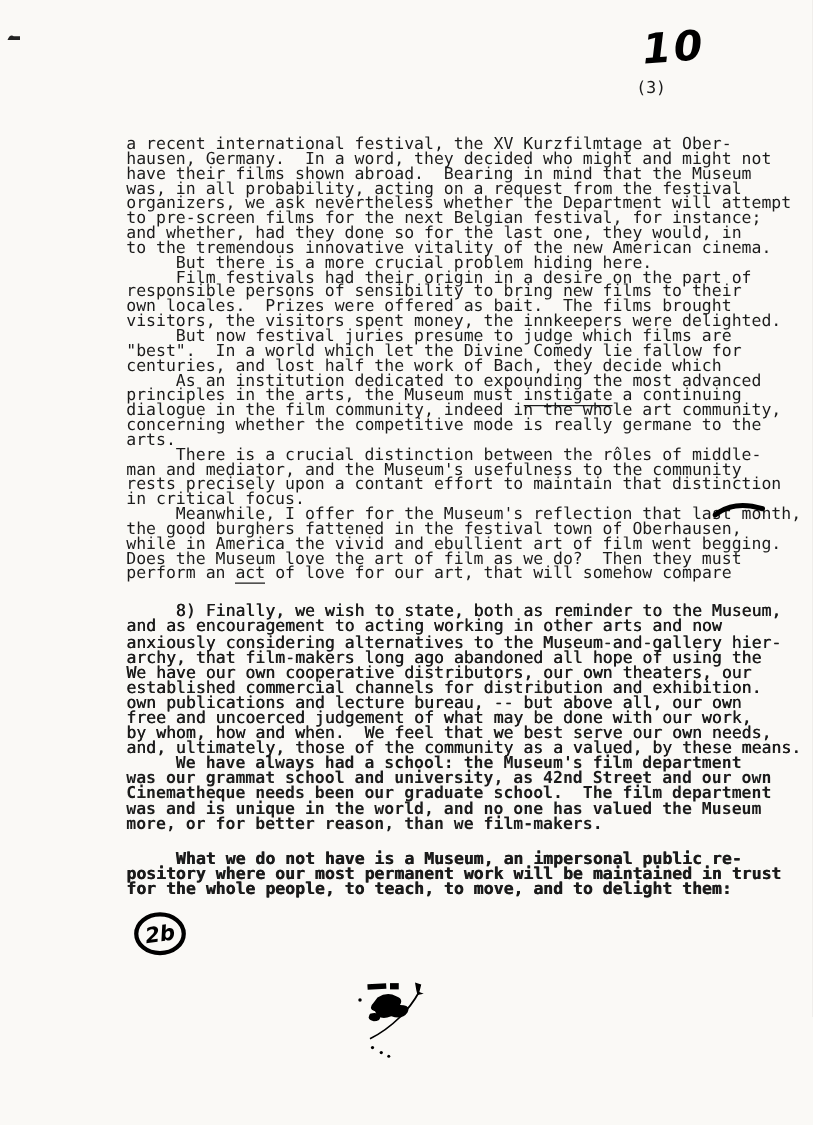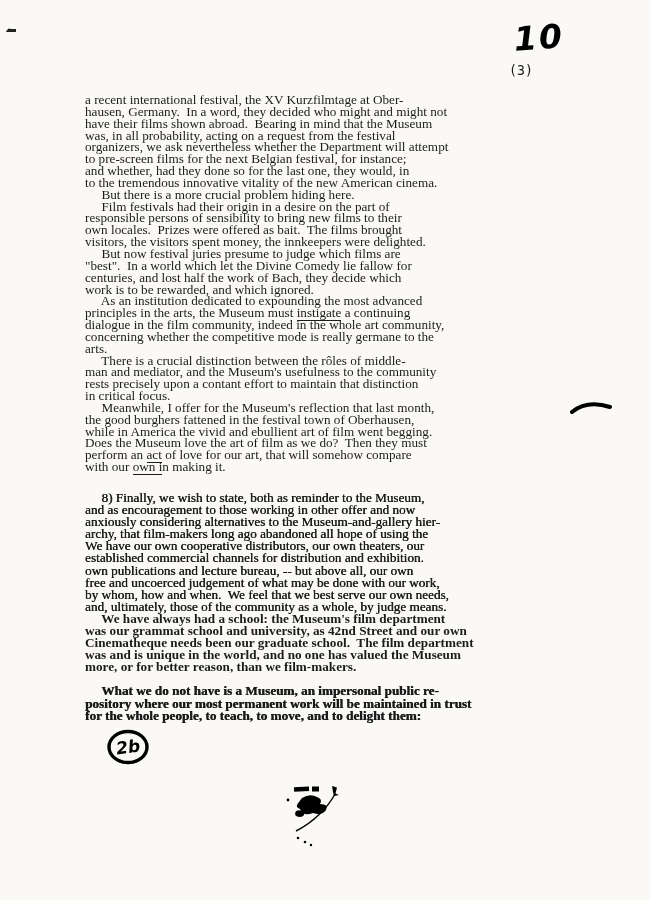--- a/index.html
+++ b/index.html
@@ -2,21 +2,21 @@
 <html><head>
 <meta charset="utf-8">
 <style>
   html,body{margin:0;padding:0;background:#e8e6e1;}
   .page{
     position:relative;width:650px;height:900px;margin:0 auto;
     background:#faf9f6;overflow:hidden;
     font-family:"DejaVu Sans Mono",monospace;color:#1b1b1b;
   }
   .text-body{position:absolute;left:85px;top:94px;width:560px;}
-  .block{margin:0;font-family:Liberation Serif, serif;}
+  .block{margin:16px;}
   .block:nth-child(2){margin-top:19px;}
   .block:nth-child(3){margin-top:12px;}
   .line{white-space:pre;font-size:13.2px;line-height:11.85px;height:11.85px;}
   .block:nth-child(2) .line,.block:nth-child(3) .line{line-height:12.1px;height:12.1px;}
   .ws{text-shadow:0.35px 0 0 currentColor;}
   .wb{font-weight:bold;}
   .wB{font-weight:bold;text-shadow:0.4px 0 0 currentColor;}
   .ul{border-bottom:1.7px solid currentColor;}
   .hand-num{
     position:absolute;left:514px;top:18px;color:#000;
@@ -50,48 +50,46 @@
         <div class="line wn">and whether, had they done so for the last one, they would, in</div>
         <div class="line wn">to the tremendous innovative vitality of the new American cinema.</div>
         <div class="line wn">     But there is a more crucial problem hiding here.</div>
         <div class="line wn">     Film festivals had their origin in a desire on the part of</div>
         <div class="line wn">responsible persons of sensibility to bring new films to their</div>
         <div class="line wn">own locales.  Prizes were offered as bait.  The films brought</div>
         <div class="line wn">visitors, the visitors spent money, the innkeepers were delighted.</div>
         <div class="line wn">     But now festival juries presume to judge which films are</div>
         <div class="line wn">"best".  In a world which let the Divine Comedy lie fallow for</div>
         <div class="line wn">centuries, and lost half the work of Bach, they decide which</div>
-        <div class="line wn">work is to be rewarded, and which ignored.</div>
         <div class="line wn">     As an institution dedicated to expounding the most advanced</div>
         <div class="line wn">principles in the arts, the Museum must <span class="ul">instigate</span> a continuing</div>
         <div class="line wn">dialogue in the film community, indeed in the whole art community,</div>
         <div class="line wn">concerning whether the competitive mode is really germane to the</div>
         <div class="line wn">arts.</div>
         <div class="line wn">     There is a crucial distinction between the rôles of middle-</div>
         <div class="line wn">man and mediator, and the Museum's usefulness to the community</div>
         <div class="line wn">rests precisely upon a contant effort to maintain that distinction</div>
         <div class="line wn">in critical focus.</div>
         <div class="line wn">     Meanwhile, I offer for the Museum's reflection that last month,</div>
         <div class="line wn">the good burghers fattened in the festival town of Oberhausen,</div>
         <div class="line wn">while in America the vivid and ebullient art of film went begging.</div>
         <div class="line wn">Does the Museum love the art of film as we do?  Then they must</div>
         <div class="line wn">perform an <span class="ul">act</span> of love for our art, that will somehow compare</div>
-        <div class="line wn">with our <span class="ul">own i</span>n making it.</div>
       </div>
       <div class="block">
         <div class="line ws">     8) Finally, we wish to state, both as reminder to the Museum,</div>
-        <div class="line ws">and as encouragement to those working in other offer and now</div>
+        <div class="line ws">and as encouragement to acting working in other arts and now</div>
         <div class="line ws">anxiously considering alternatives to the Museum-and-gallery hier-</div>
         <div class="line ws">archy, that film-makers long ago abandoned all hope of using the</div>
         <div class="line ws">We have our own cooperative distributors, our own theaters, our</div>
         <div class="line ws">established commercial channels for distribution and exhibition.</div>
         <div class="line ws">own publications and lecture bureau, -- but above all, our own</div>
         <div class="line ws">free and uncoerced judgement of what may be done with our work,</div>
         <div class="line ws">by whom, how and when.  We feel that we best serve our own needs,</div>
-        <div class="line ws">and, ultimately, those of the community as a whole, by judge means.</div>
+        <div class="line ws">and, ultimately, those of the community as a valued, by these means.</div>
         <div class="line wb">     We have always had a school: the Museum's film department</div>
         <div class="line wb">was our grammat school and university, as 42nd Street and our own</div>
         <div class="line wb">Cinematheque needs been our graduate school.  The film department</div>
         <div class="line wb">was and is unique in the world, and no one has valued the Museum</div>
         <div class="line wb">more, or for better reason, than we film-makers.</div>
       </div>
       <div class="block">
         <div class="line wB">     What we do not have is a Museum, an impersonal public re-</div>
         <div class="line wB">pository where our most permanent work will be maintained in trust</div>
         <div class="line wB">for the whole people, to teach, to move, and to delight them:</div>

